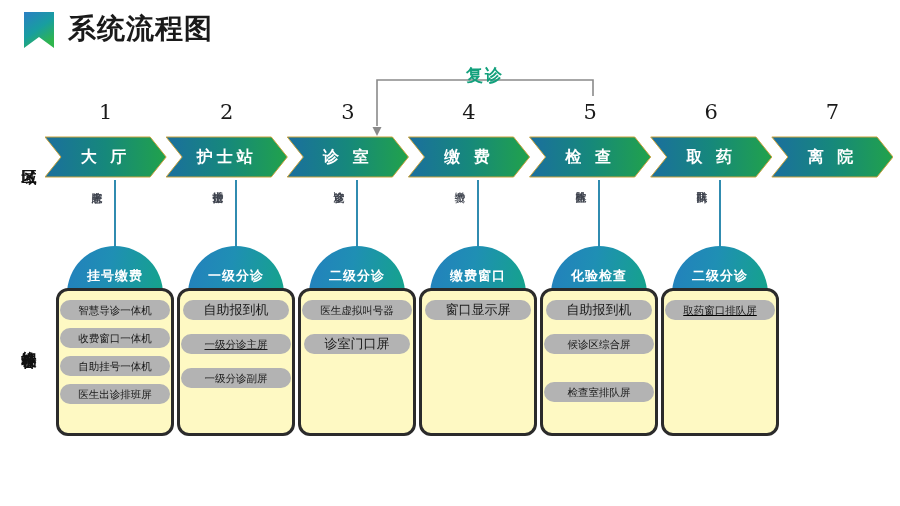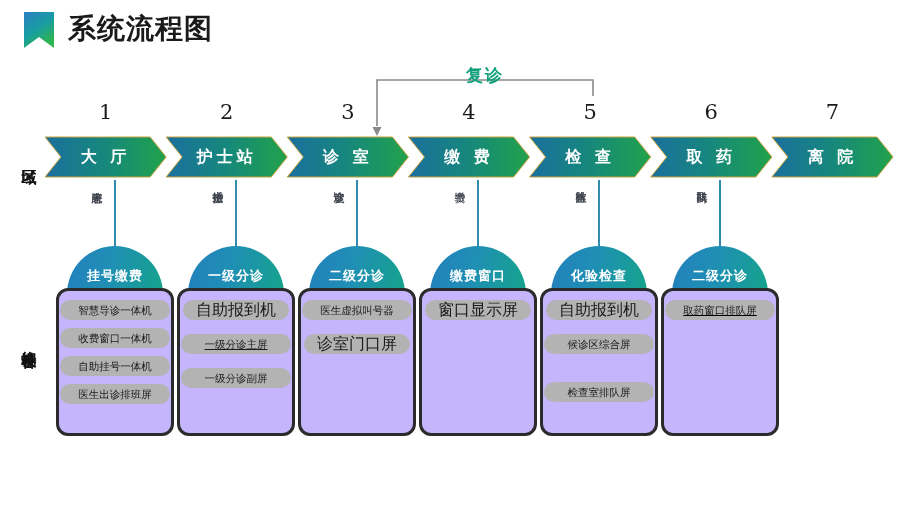--- a/index.html
+++ b/index.html
@@ -59,27 +59,27 @@
   
   .badge{
     position:absolute;width:96px;height:48px;
     border-radius:48px 48px 0 0;
     background:linear-gradient(100deg,#2380bd 0%,#1f8fb4 45%,#15a38b 100%);
     color:#fff;font-size:13px;font-weight:bold;letter-spacing:1px;
     text-align:center;line-height:60px;
   }
   .card{
     position:absolute;width:118px;height:148px;
-    border:3px solid #2b2b2b;border-radius:12px;background:#c4b5fd;
+    border:3px solid #2b2b2b;border-radius:12px;background:#fef9c3;
     box-sizing:border-box;padding-top:9px;
   }
   .pill{
     margin:0 auto 8px auto;height:20px;line-height:20px;
     background:#b3b3b3;border-radius:11px;
-    font-size:16px;color:#1a1a1a;text-align:center;
+    font-size:13px;color:#1a1a1a;text-align:center;
     width:106px;white-space:nowrap;letter-spacing:0px;
   }
   .pill.wide{width:110px;font-size:10.5px;}
 </style>
 </head>
 <body>
 
 <div class="canvas">
 
   <div class="hdr">

